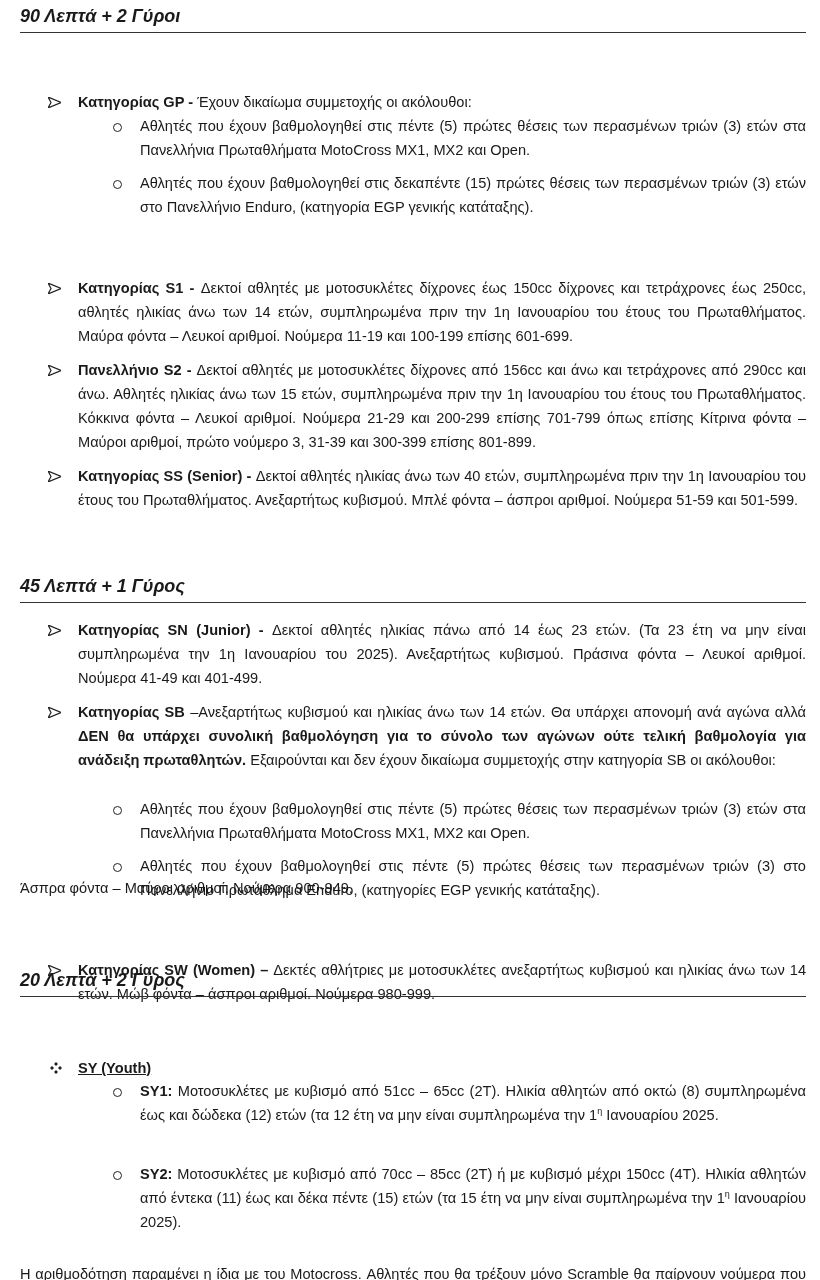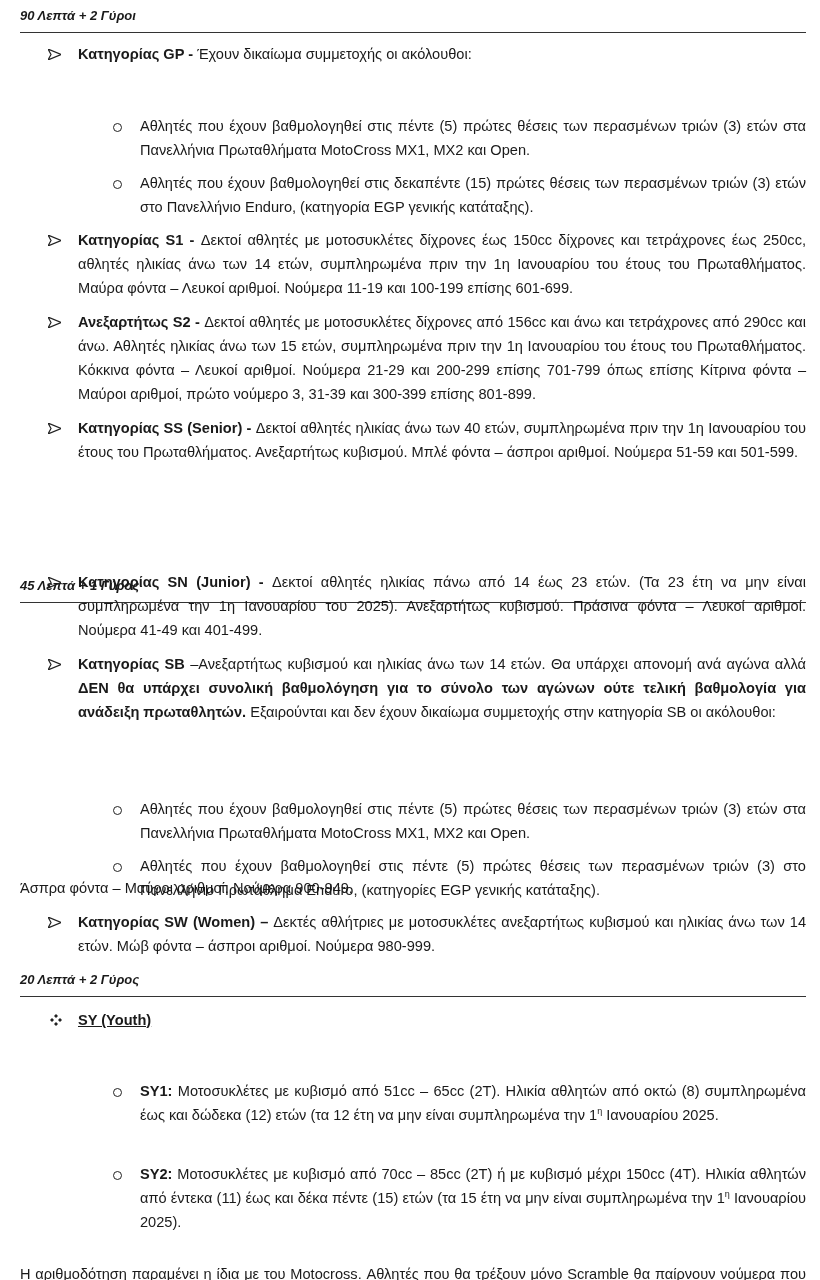--- a/index.html
+++ b/index.html
@@ -4,24 +4,24 @@
 <style>
   html, body { margin:0; padding:0; background:#ffffff; }
   body {
     width:820px; height:1280px; overflow:hidden; position:relative;
     font-family: "Liberation Sans", sans-serif;
     color:#1a1a1a; font-size:14.6px; line-height:24px;
   }
   .page { position:absolute; left:0; top:0; width:820px; height:1280px; }
   .sec-head {
     position:absolute; left:20px; width:786px;
-    font-style:italic; font-weight:bold; font-size:13px; line-height:20px;
+    font-style:italic; font-weight:bold; font-size:18px; line-height:20px;
     border-bottom:1.5px solid #333; padding-bottom:6px;
   }
-  .item { position:absolute; left:78px; width:728px; text-align:justify; }
+  .item { position:absolute; left:78px; width:728px; text-align:justify;margin-top:48px; }
   .sub { position:absolute; left:140px; width:666px; text-align:justify;margin-top:36px; }
   .plain { position:absolute; left:20px; width:786px; text-align:justify; }
   b { font-weight:bold; }
   .arrow-svg { position:absolute; left:-30px; top:7px; }
   .diamond-svg { position:absolute; left:-28px; top:6px; }
   .circ { position:absolute; left:-27px; top:9px; width:7px; height:7px; border:1.3px solid #222; border-radius:50%; }
   sup { font-size:9px; line-height:0; }
 </style>
 </head>
 <body>
@@ -52,21 +52,21 @@
     <svg class="arrow-svg" width="13" height="11" viewBox="0 0 13 11">
         <path d="M0 0 L13 5.5 L0 11 L3 5.5 Z" fill="none" stroke="#222" stroke-width="1.2"></path>
       </svg>
     <b>Κατηγορίας S1 -</b><span> Δεκτοί αθλητές με μοτοσυκλέτες δίχρονες έως 150cc δίχρονες και τετράχρονες έως 250cc, αθλητές ηλικίας άνω των 14 ετών, συμπληρωμένα πριν την 1η Ιανουαρίου του έτους του Πρωταθλήματος. Μαύρα φόντα – Λευκοί αριθμοί. Νούμερα 11-19 και 100-199 επίσης 601-699.</span>
   </div>
 
   <div class="item" style="top:310px;">
     <svg class="arrow-svg" width="13" height="11" viewBox="0 0 13 11">
         <path d="M0 0 L13 5.5 L0 11 L3 5.5 Z" fill="none" stroke="#222" stroke-width="1.2"></path>
       </svg>
-    <b>Ανεξαρτήτως S2 -</b><span> Δεκτοί αθλητές με μοτοσυκλέτες δίχρονες από 156cc και άνω και τετράχρονες από 290cc και άνω. Αθλητές ηλικίας άνω των 15 ετών, συμπληρωμένα πριν την 1η Ιανουαρίου του έτους του Πρωταθλήματος. Κόκκινα φόντα – Λευκοί αριθμοί. Νούμερα 21-29 και 200-299 επίσης 701-799 όπως  επίσης Κίτρινα φόντα – Μαύροι αριθμοί, πρώτο νούμερο 3, 31-39 και 300-399 επίσης 801-899.</span>
+    <b>Πανελλήνιο S2 -</b><span> Δεκτοί αθλητές με μοτοσυκλέτες δίχρονες από 156cc και άνω και τετράχρονες από 290cc και άνω. Αθλητές ηλικίας άνω των 15 ετών, συμπληρωμένα πριν την 1η Ιανουαρίου του έτους του Πρωταθλήματος. Κόκκινα φόντα – Λευκοί αριθμοί. Νούμερα 21-29 και 200-299 επίσης 701-799 όπως  επίσης Κίτρινα φόντα – Μαύροι αριθμοί, πρώτο νούμερο 3, 31-39 και 300-399 επίσης 801-899.</span>
   </div>
 
   <div class="item" style="top:416px;">
     <svg class="arrow-svg" width="13" height="11" viewBox="0 0 13 11">
         <path d="M0 0 L13 5.5 L0 11 L3 5.5 Z" fill="none" stroke="#222" stroke-width="1.2"></path>
       </svg>
     <b>Κατηγορίας SS (Senior) -</b><span> Δεκτοί αθλητές ηλικίας άνω των 40 ετών, συμπληρωμένα πριν την 1η Ιανουαρίου του έτους του Πρωταθλήματος. Ανεξαρτήτως κυβισμού. Μπλέ φόντα – άσπροι αριθμοί. Νούμερα 51-59 και 501-599.</span>
   </div>
 
   <div class="sec-head" style="top:537px;margin-top:39px;">45 Λεπτά + 1 Γύρος</div>

